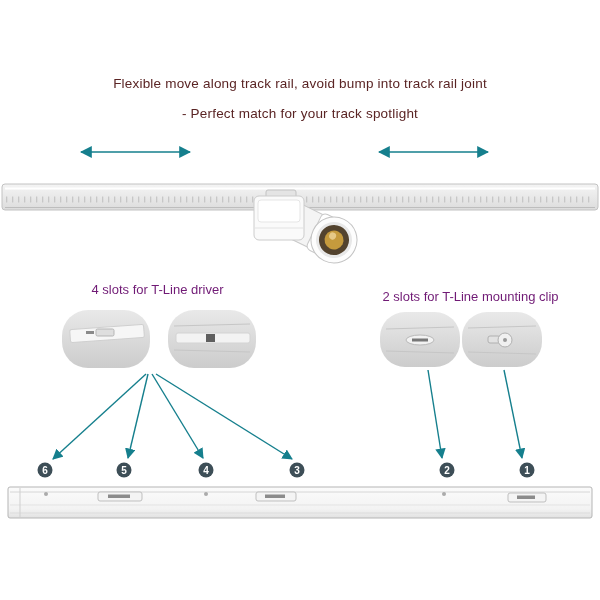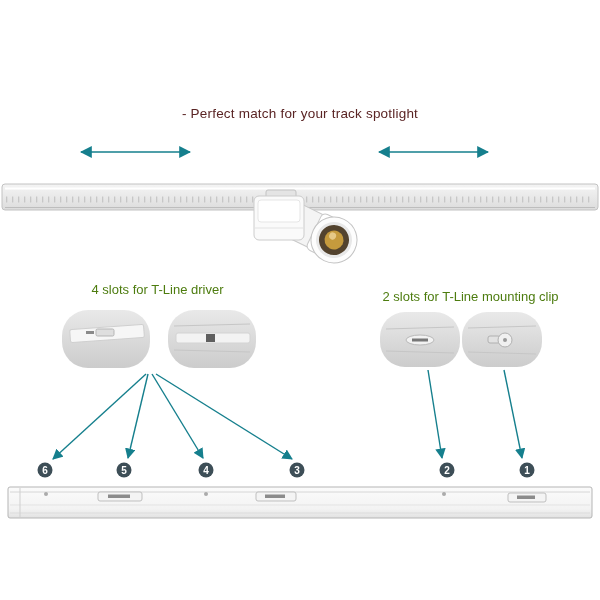--- a/index.html
+++ b/index.html
@@ -15,21 +15,21 @@
     position:absolute;left:0;width:600px;
     text-align:center;
     color:#5a2424;
     font-size:13.5px;
     letter-spacing:.2px;
   }
   .headline.line1{top:76px;}
   .headline.line2{top:106px;}
   .section-label{
     position:absolute;
-    color:#4d7c0f;
+    color:#701a75;
     font-size:13px;
     text-align:center;
     white-space:nowrap;
   }
   .section-label.left{left:55px;width:205px;top:282px;}
   .section-label.right{left:368px;width:205px;top:289px;}
   .marker{
     position:absolute;
     width:15px;height:15px;
     border-radius:50%;
@@ -152,20 +152,21 @@
       <circle cx="206" cy="494" r="2" fill="#ababab"></circle>
       <rect x="256" y="492" width="40" height="9" rx="2" fill="#f4f4f4" stroke="#bfbfbf"></rect>
       <rect x="265" y="494.5" width="20" height="3.5" fill="#8b8b8b"></rect>
 
       <circle cx="444" cy="494" r="2" fill="#ababab"></circle>
       <rect x="508" y="493" width="38" height="9" rx="2" fill="#f4f4f4" stroke="#bfbfbf"></rect>
       <rect x="517" y="495.5" width="18" height="3.5" fill="#8b8b8b"></rect>
     </g>
   </svg>
 
+  <div class="headline line1">Flexible move along track rail, avoid bump into track rail joint</div>
   <div class="headline line2">- Perfect match for your track spotlight</div>
 
   <div class="section-label left">4 slots for T-Line driver</div>
   <div class="section-label right">2 slots for T-Line mounting clip</div>
 
   <div class="marker" style="left:45px;top:470px;">6</div>
   <div class="marker" style="left:124px;top:470px;">5</div>
   <div class="marker" style="left:206px;top:470px;">4</div>
   <div class="marker" style="left:297px;top:470px;">3</div>
   <div class="marker" style="left:447px;top:470px;">2</div>

